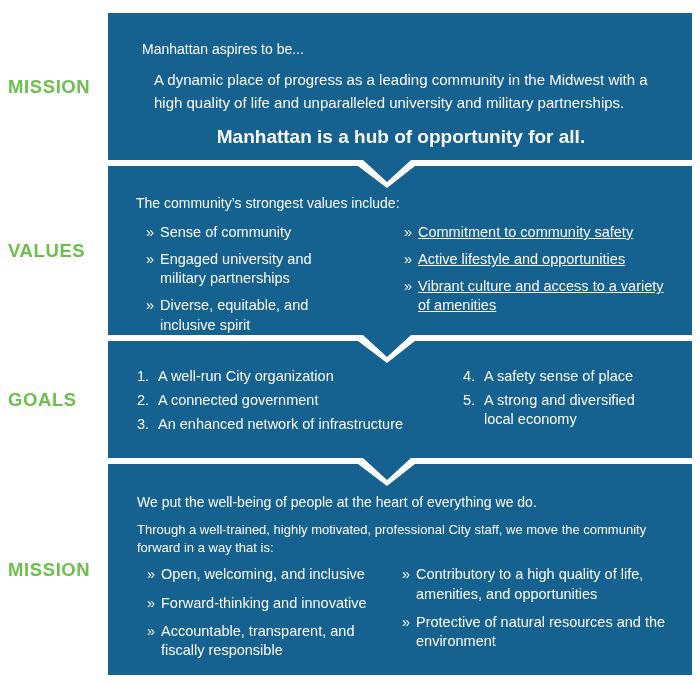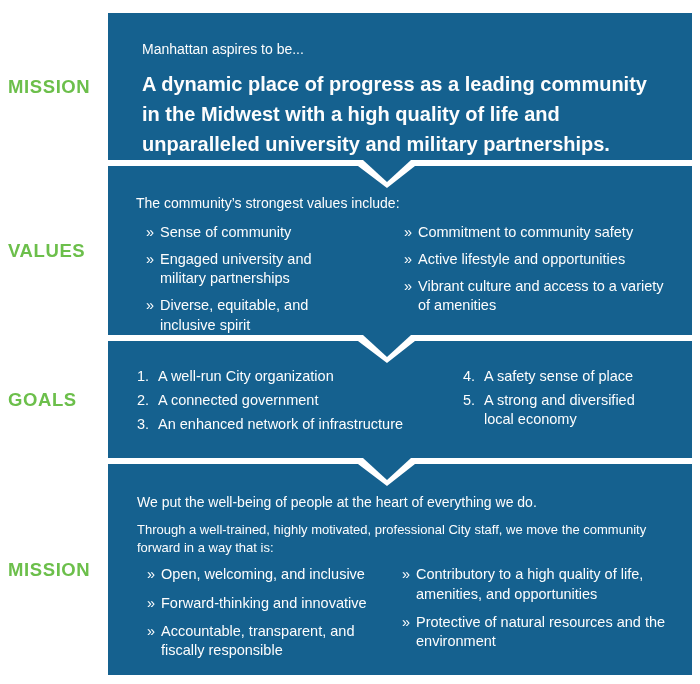--- a/index.html
+++ b/index.html
@@ -61,36 +61,36 @@
     width: 48px;
     height: 22px;
     background: var(--panel_blue, #15618F);
     clip-path: polygon(0 0, 100% 0, 50% 100%);
     z-index: 2;
   }
 
   
   .panel-vision { height: 147px; padding: 28px 24px 0 34px; }
   .vision-intro { font-size: 14px; margin: 0 0 12px 0; }
-  .vision-body  { font-size: 20px; line-height: 1.5; max-width: 532px; margin: 0; font-weight: bold; }
+  .vision-body  { font-size: 15px; line-height: 1.5; max-width: 532px; margin: 12px; }
   .vision-headline {
     font-size: 19px; font-weight: 700; text-align: center;
     margin: 9px 0 0 -8px;
   }
 
   
   .panel-values { height: 169px; padding: 29px 16px 0 28px; }
   .values-intro { font-size: 14px; margin: 0 0 12px 0; }
   .bullet-cols { display: flex; padding-left: 10px; }
   .values-left-col  { width: 258px; flex: 0 0 258px; }
   .values-right-col { flex: 1; }
   .bullet-item { display: flex; margin-bottom: 8px; font-size: 14.5px; line-height: 1.32; }
   .bullet-marker { flex: 0 0 14px; width: 14px; }
   .values-left-col  .bullet-text { max-width: 180px; }
-  .values-right-col .bullet-text { max-width: 248px; }
+  .values-right-col .bullet-text { max-width: 248px; text-decoration: underline; }
 
   
   .panel-goals { height: 117px; padding: 26px 16px 0 29px; }
   .goal-cols { display: flex; }
   .goals-left-col  { width: 326px; flex: 0 0 326px; }
   .goals-right-col { flex: 1; }
   .goal-item { display: flex; margin-bottom: 5px; font-size: 14.5px; line-height: 1.3; }
   .goal-num { flex: 0 0 21px; width: 21px; }
   .goals-right-col .goal-text { max-width: 175px; }
 

